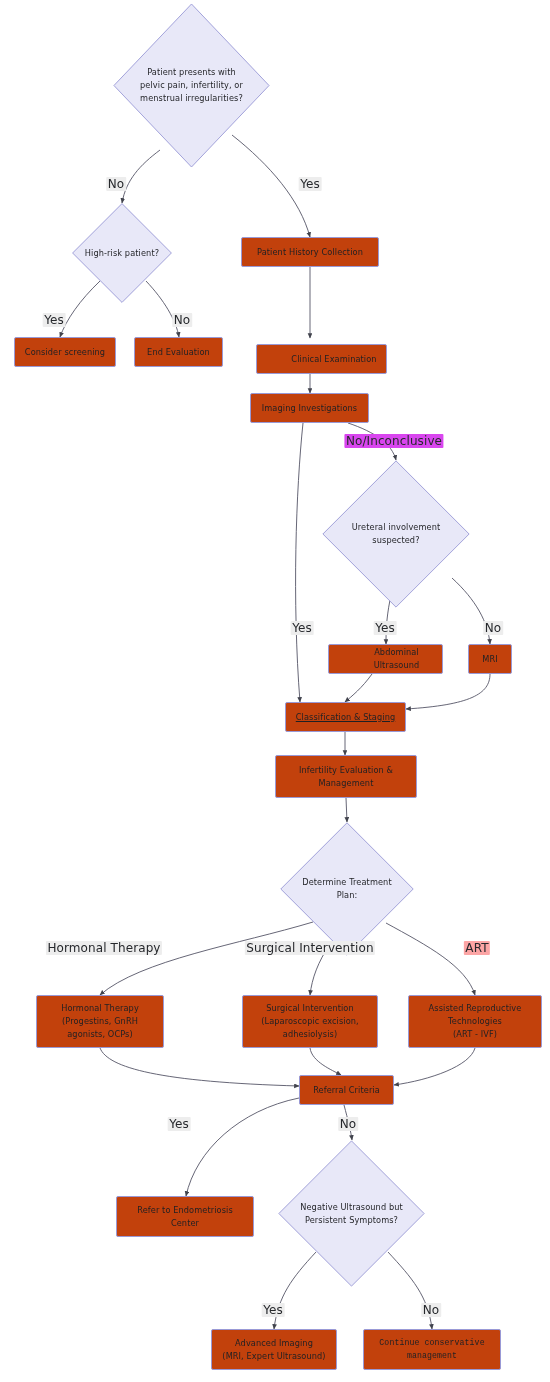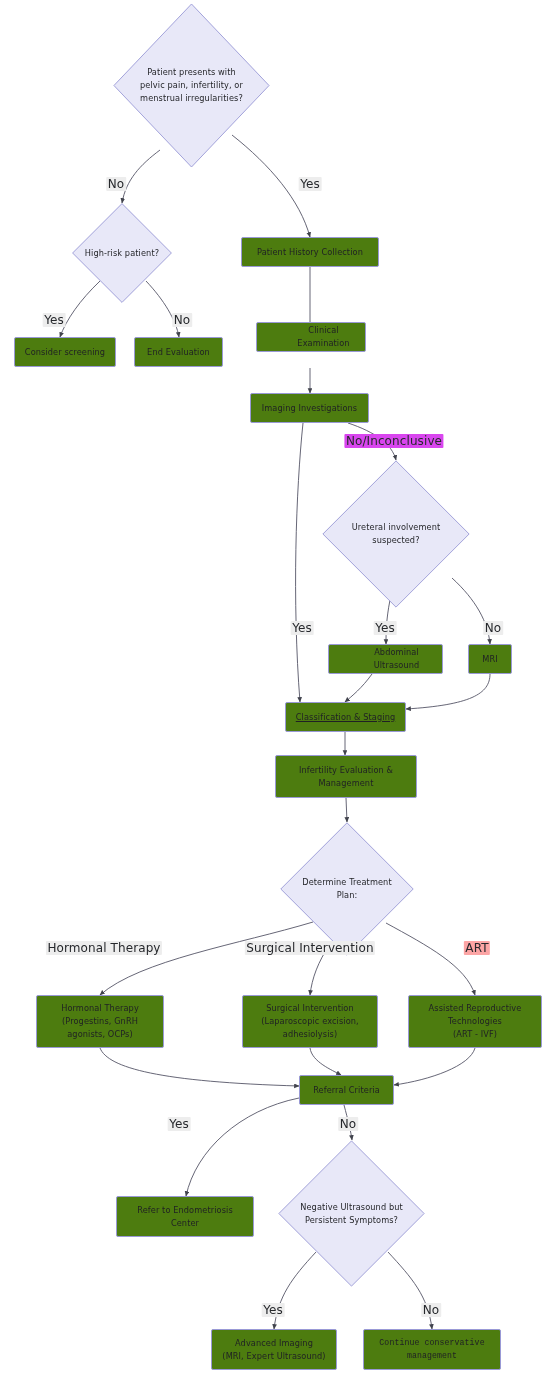--- a/index.html
+++ b/index.html
@@ -32,21 +32,21 @@
     display: flex;
     align-items: center;
     justify-content: center;
     text-align: center;
     color: #1f2024;
     font-size: 8.2px;
     line-height: 1.55;
     letter-spacing: 0.1px;
   }
   .node-rect {
-    background: #4d7c0f;
+    background: #c2410c;
     border: 1px solid #9999D6;
     border-radius: 2px;
     padding: 3px 6px;
   }
   .node-diamond {
     background: transparent;
     border: none;
     padding: 0;
   }
   .node-diamond .dia-shape {
@@ -138,21 +138,21 @@
       <div class="node node-rect" style="left: 134px; top: 337px; width: 89px; height: 30px;">
         <div class="rect-label">
           <div>End Evaluation</div>
         </div>
       </div>
       <div class="node node-rect" style="left: 241px; top: 237px; width: 138px; height: 30px;">
         <div class="rect-label">
           <div>Patient History Collection</div>
         </div>
       </div>
-      <div class="node node-rect" style="left: 256px; top: 322px; width: 110px; height: 30px; padding-left: 31px;">
+      <div class="node node-rect" style="left: 256px; top: 344px; width: 131px; height: 30px; padding-left: 31px;">
         <div class="rect-label">
           <div>Clinical Examination</div>
         </div>
       </div>
       <div class="node node-rect" style="left: 250px; top: 393px; width: 119px; height: 30px;">
         <div class="rect-label">
           <div>Imaging Investigations</div>
         </div>
       </div>
       <div class="node node-diamond" style="left: 322px; top: 460px; width: 148px; height: 148px;">

